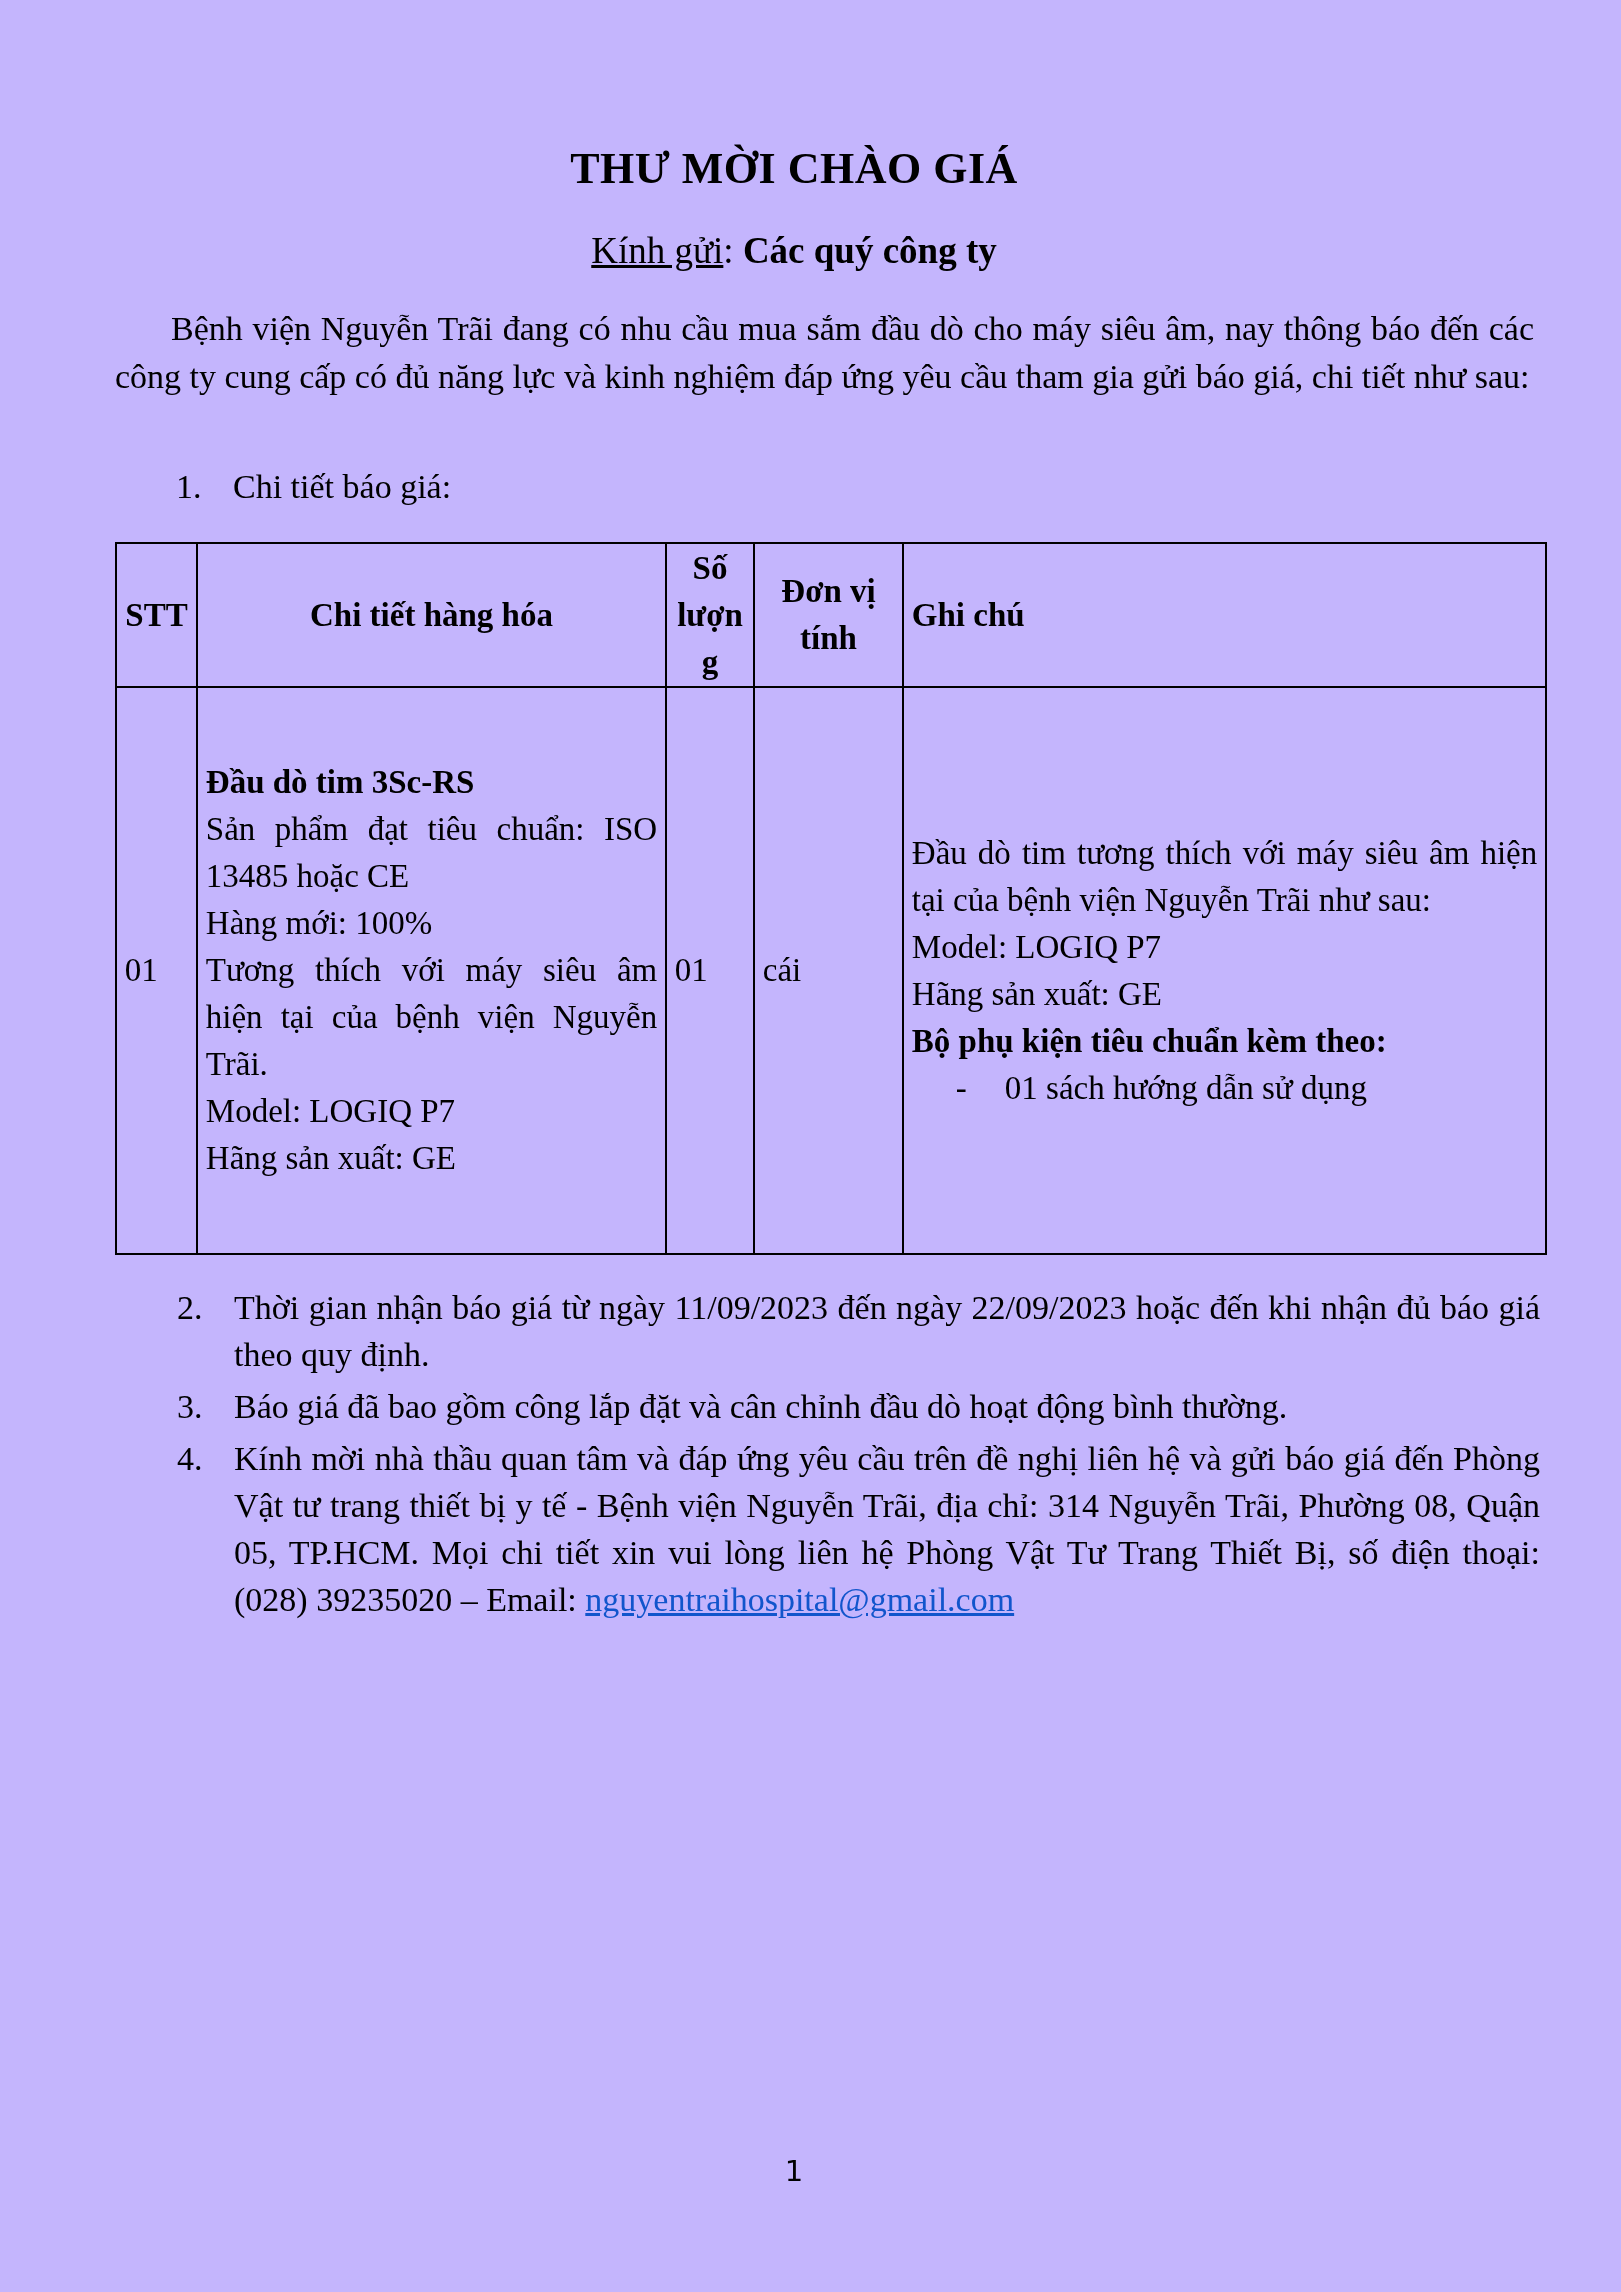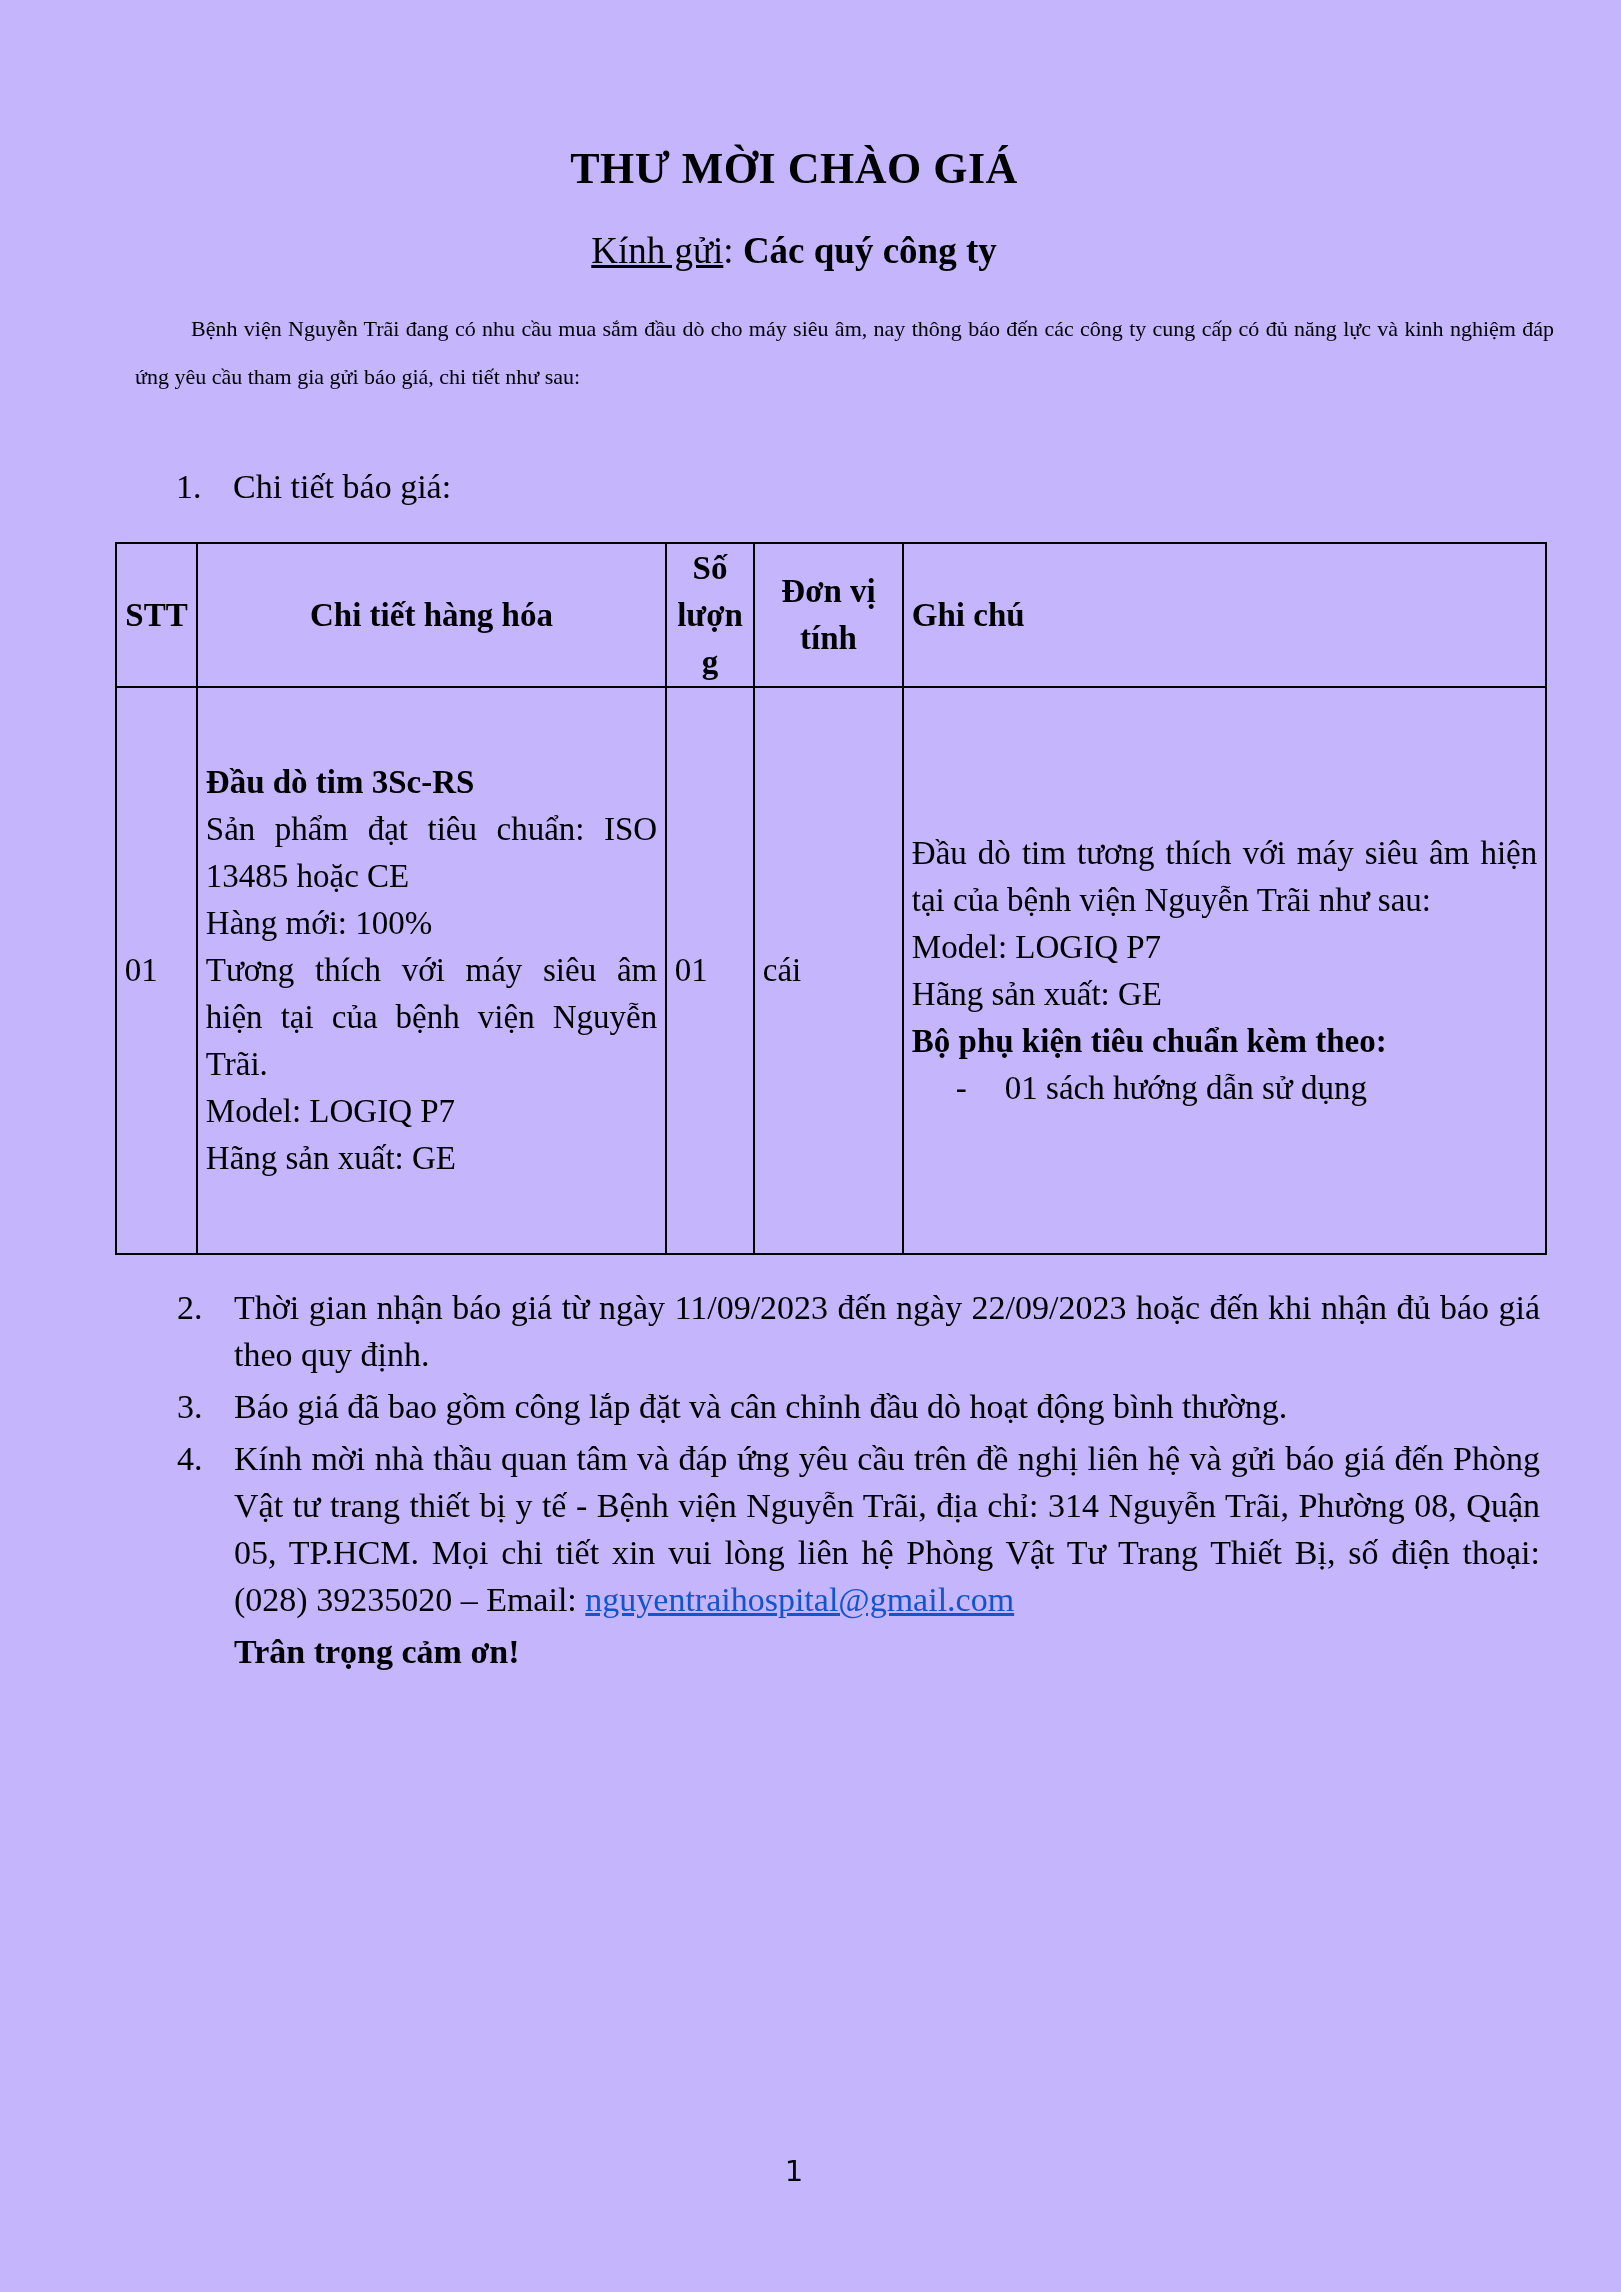--- a/index.html
+++ b/index.html
@@ -13,22 +13,22 @@
     position:absolute;top:143px;left:0;width:1588px;
     text-align:center;font-size:44px;font-weight:bold;letter-spacing:0.5px;
   }
   .salutation{
     position:absolute;top:229px;left:0;width:1588px;
     text-align:center;font-size:37px;
   }
   .salutation .underlined{text-decoration:underline;text-align:right;}
   .salutation .bold{font-weight:bold;text-align:center;}
   .intro{
-    position:absolute;top:305px;left:135px;width:1419px;
-    font-size:22px;line-height:48px;text-align:justify;text-indent:56px;
+    position:absolute;top:305px;left:115px;width:1419px;
+    font-size:34px;line-height:48px;text-align:justify;text-indent:56px;
   }
   .item-one{
     position:absolute;top:463px;left:176px;
     font-size:34px;line-height:47px;display:flex;
   }
   .item-one .num{width:57px;flex:none;}
   
   table.quote{
     position:absolute;top:542px;left:115px;
     border-collapse:collapse;table-layout:fixed;
@@ -140,19 +140,18 @@
       <span class="txt">Thời gian nhận báo giá từ ngày 11/09/2023 đến ngày 22/09/2023 hoặc đến khi nhận đủ báo giá theo quy định.</span>
     </div>
     <div class="list-item">
       <span class="num">3.</span>
       <span class="txt">Báo giá đã bao gồm công lắp đặt và cân chỉnh đầu dò hoạt động bình thường.</span>
     </div>
     <div class="list-item">
       <span class="num">4.</span>
       <span class="txt"><span>Kính mời nhà thầu quan tâm và đáp ứng yêu cầu trên đề nghị liên hệ và gửi báo giá đến Phòng Vật tư trang thiết bị y tế - Bệnh viện Nguyễn Trãi, địa chỉ: 314 Nguyễn Trãi, Phường 08, Quận 05, TP.HCM. Mọi chi tiết xin vui lòng liên hệ Phòng Vật Tư Trang Thiết Bị, số điện thoại: (028) 39235020 – Email: </span><a class="email-link">nguyentraihospital@gmail.com</a></span>
     </div>
-    <div class="closing">Trân trọng cảm ơn!</div>
   </div>
 
   <div class="page-number">1</div>
 
 </div>
 
 
 </body></html>

